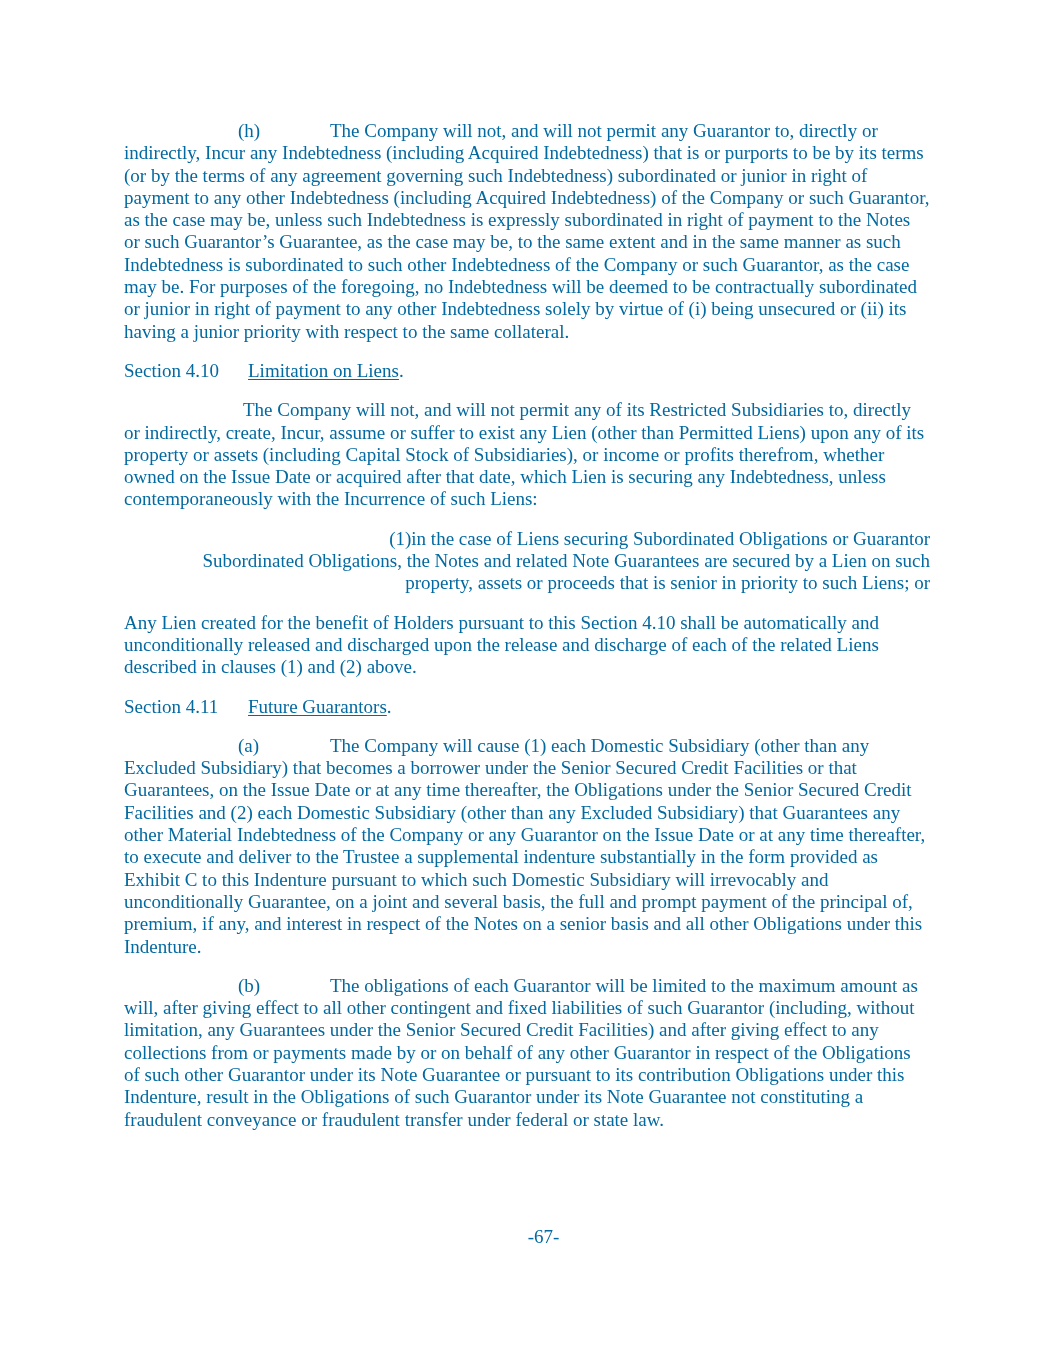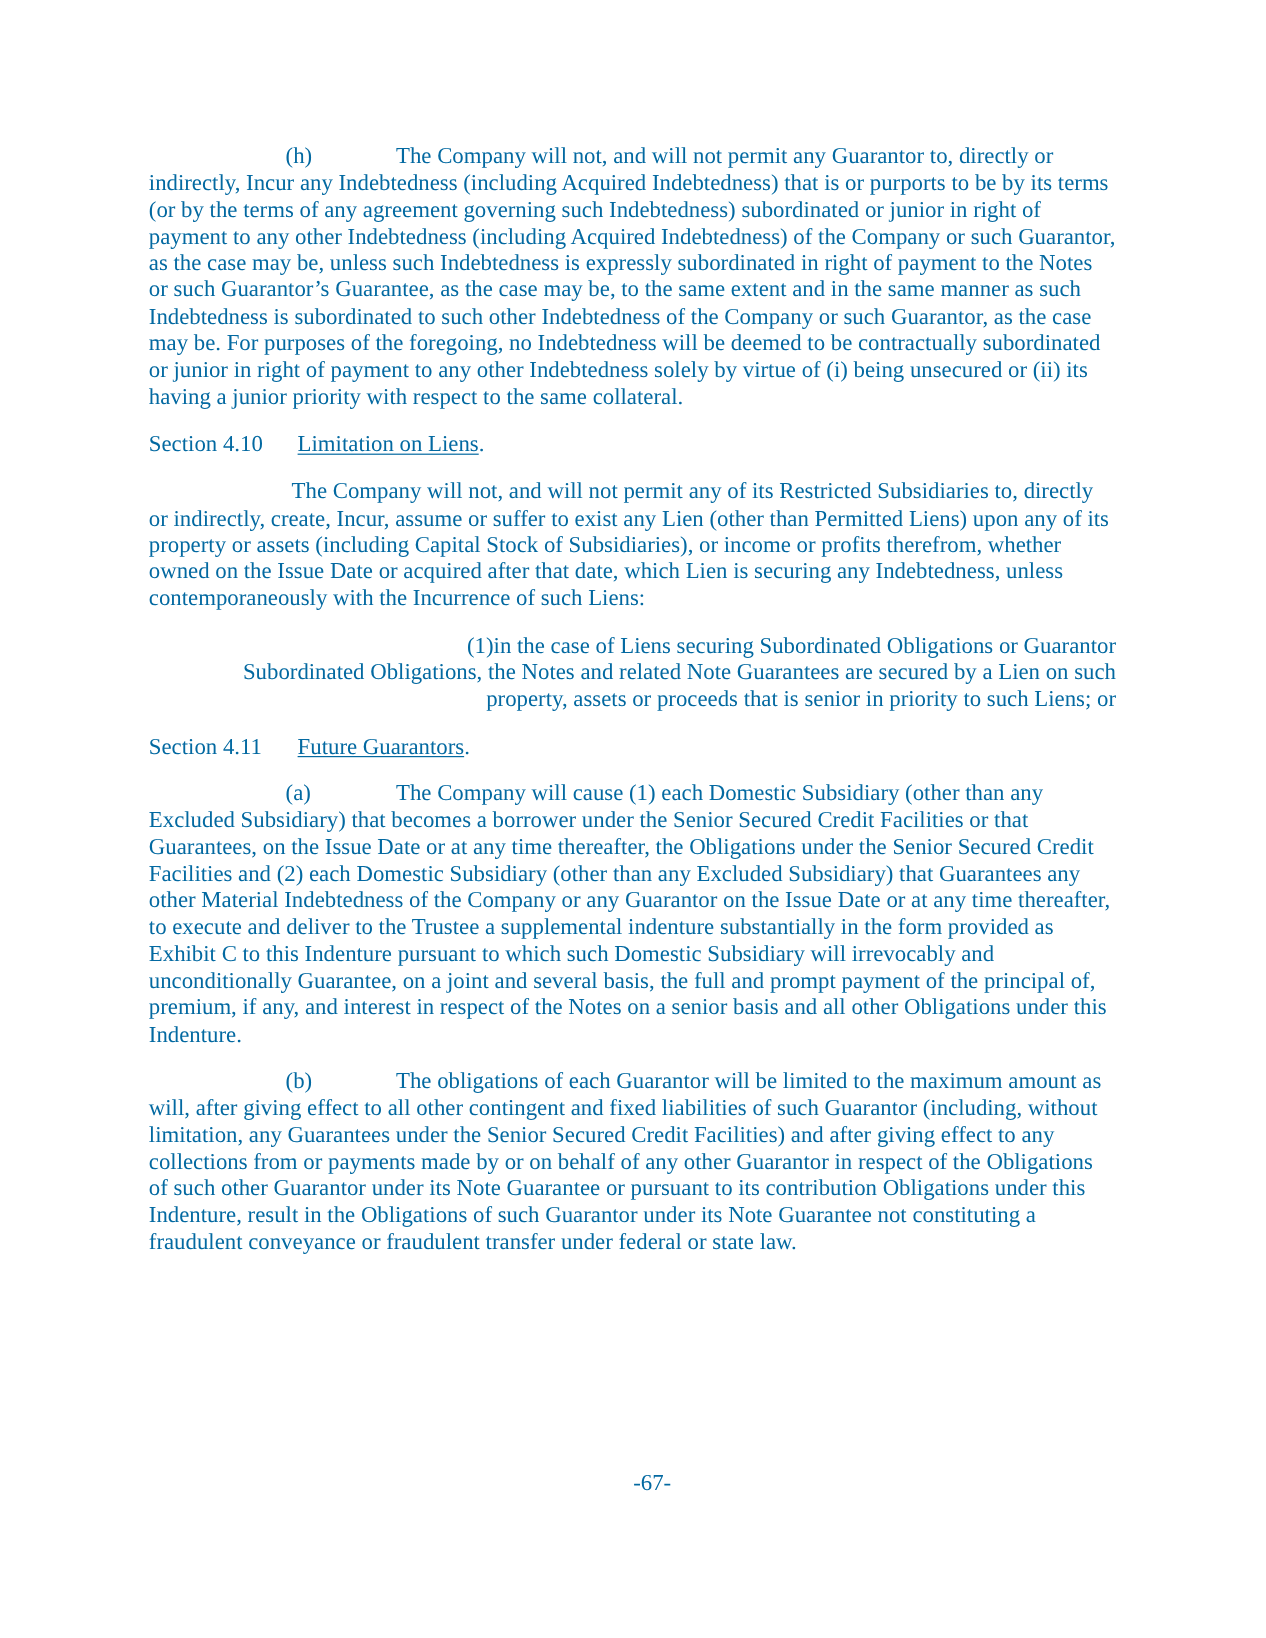--- a/index.html
+++ b/index.html
@@ -79,20 +79,21 @@
     <span class="sec-num">Section 4.10</span><span class="sec-title">Limitation on Liens</span><span>.</span>
   </p>
 
   <p class="para first-indent">The Company will not, and will not permit any of its Restricted Subsidiaries to, directly or indirectly, create, Incur, assume or suffer to exist any Lien (other than Permitted Liens) upon any of its property or assets (including Capital Stock of Subsidiaries), or income or profits therefrom, whether owned on the Issue Date or acquired after that date, which Lien is securing any Indebtedness, unless contemporaneously with the Incurrence of such Liens:</p>
 
   <p class="clause">
     <span class="clabel">(1)</span><span>in the case of Liens securing Subordinated Obligations or Guarantor Subordinated Obligations, the Notes and related Note Guarantees are secured by a Lien on such property, assets or proceeds that is senior in priority to such Liens; or</span>
   </p>
 
 
+  <p class="para">Any Lien created for the benefit of Holders pursuant to this Section 4.10 shall be automatically and unconditionally released and discharged upon the release and discharge of each of the related Liens described in clauses (1) and (2) above.</p>
 
   <p class="heading">
     <span class="sec-num">Section 4.11</span><span class="sec-title">Future Guarantors</span><span>.</span>
   </p>
 
   <p class="para">
     <span class="plabel">(a)</span><span>The Company will cause (1) each Domestic Subsidiary (other than any Excluded Subsidiary) that becomes a borrower under the Senior Secured Credit Facilities or that Guarantees, on the Issue Date or at any time thereafter, the Obligations under the Senior Secured Credit Facilities and (2) each Domestic Subsidiary (other than any Excluded Subsidiary) that Guarantees any other Material Indebtedness of the Company or any Guarantor on the Issue Date or at any time thereafter, to execute and deliver to the Trustee a supplemental indenture substantially in the form provided as Exhibit C to this Indenture pursuant to which such Domestic Subsidiary will irrevocably and unconditionally Guarantee, on a joint and several basis, the full and prompt payment of the principal of, premium, if any, and interest in respect of the Notes on a senior basis and all other Obligations under this Indenture.</span>
   </p>
 
   <p class="para">

